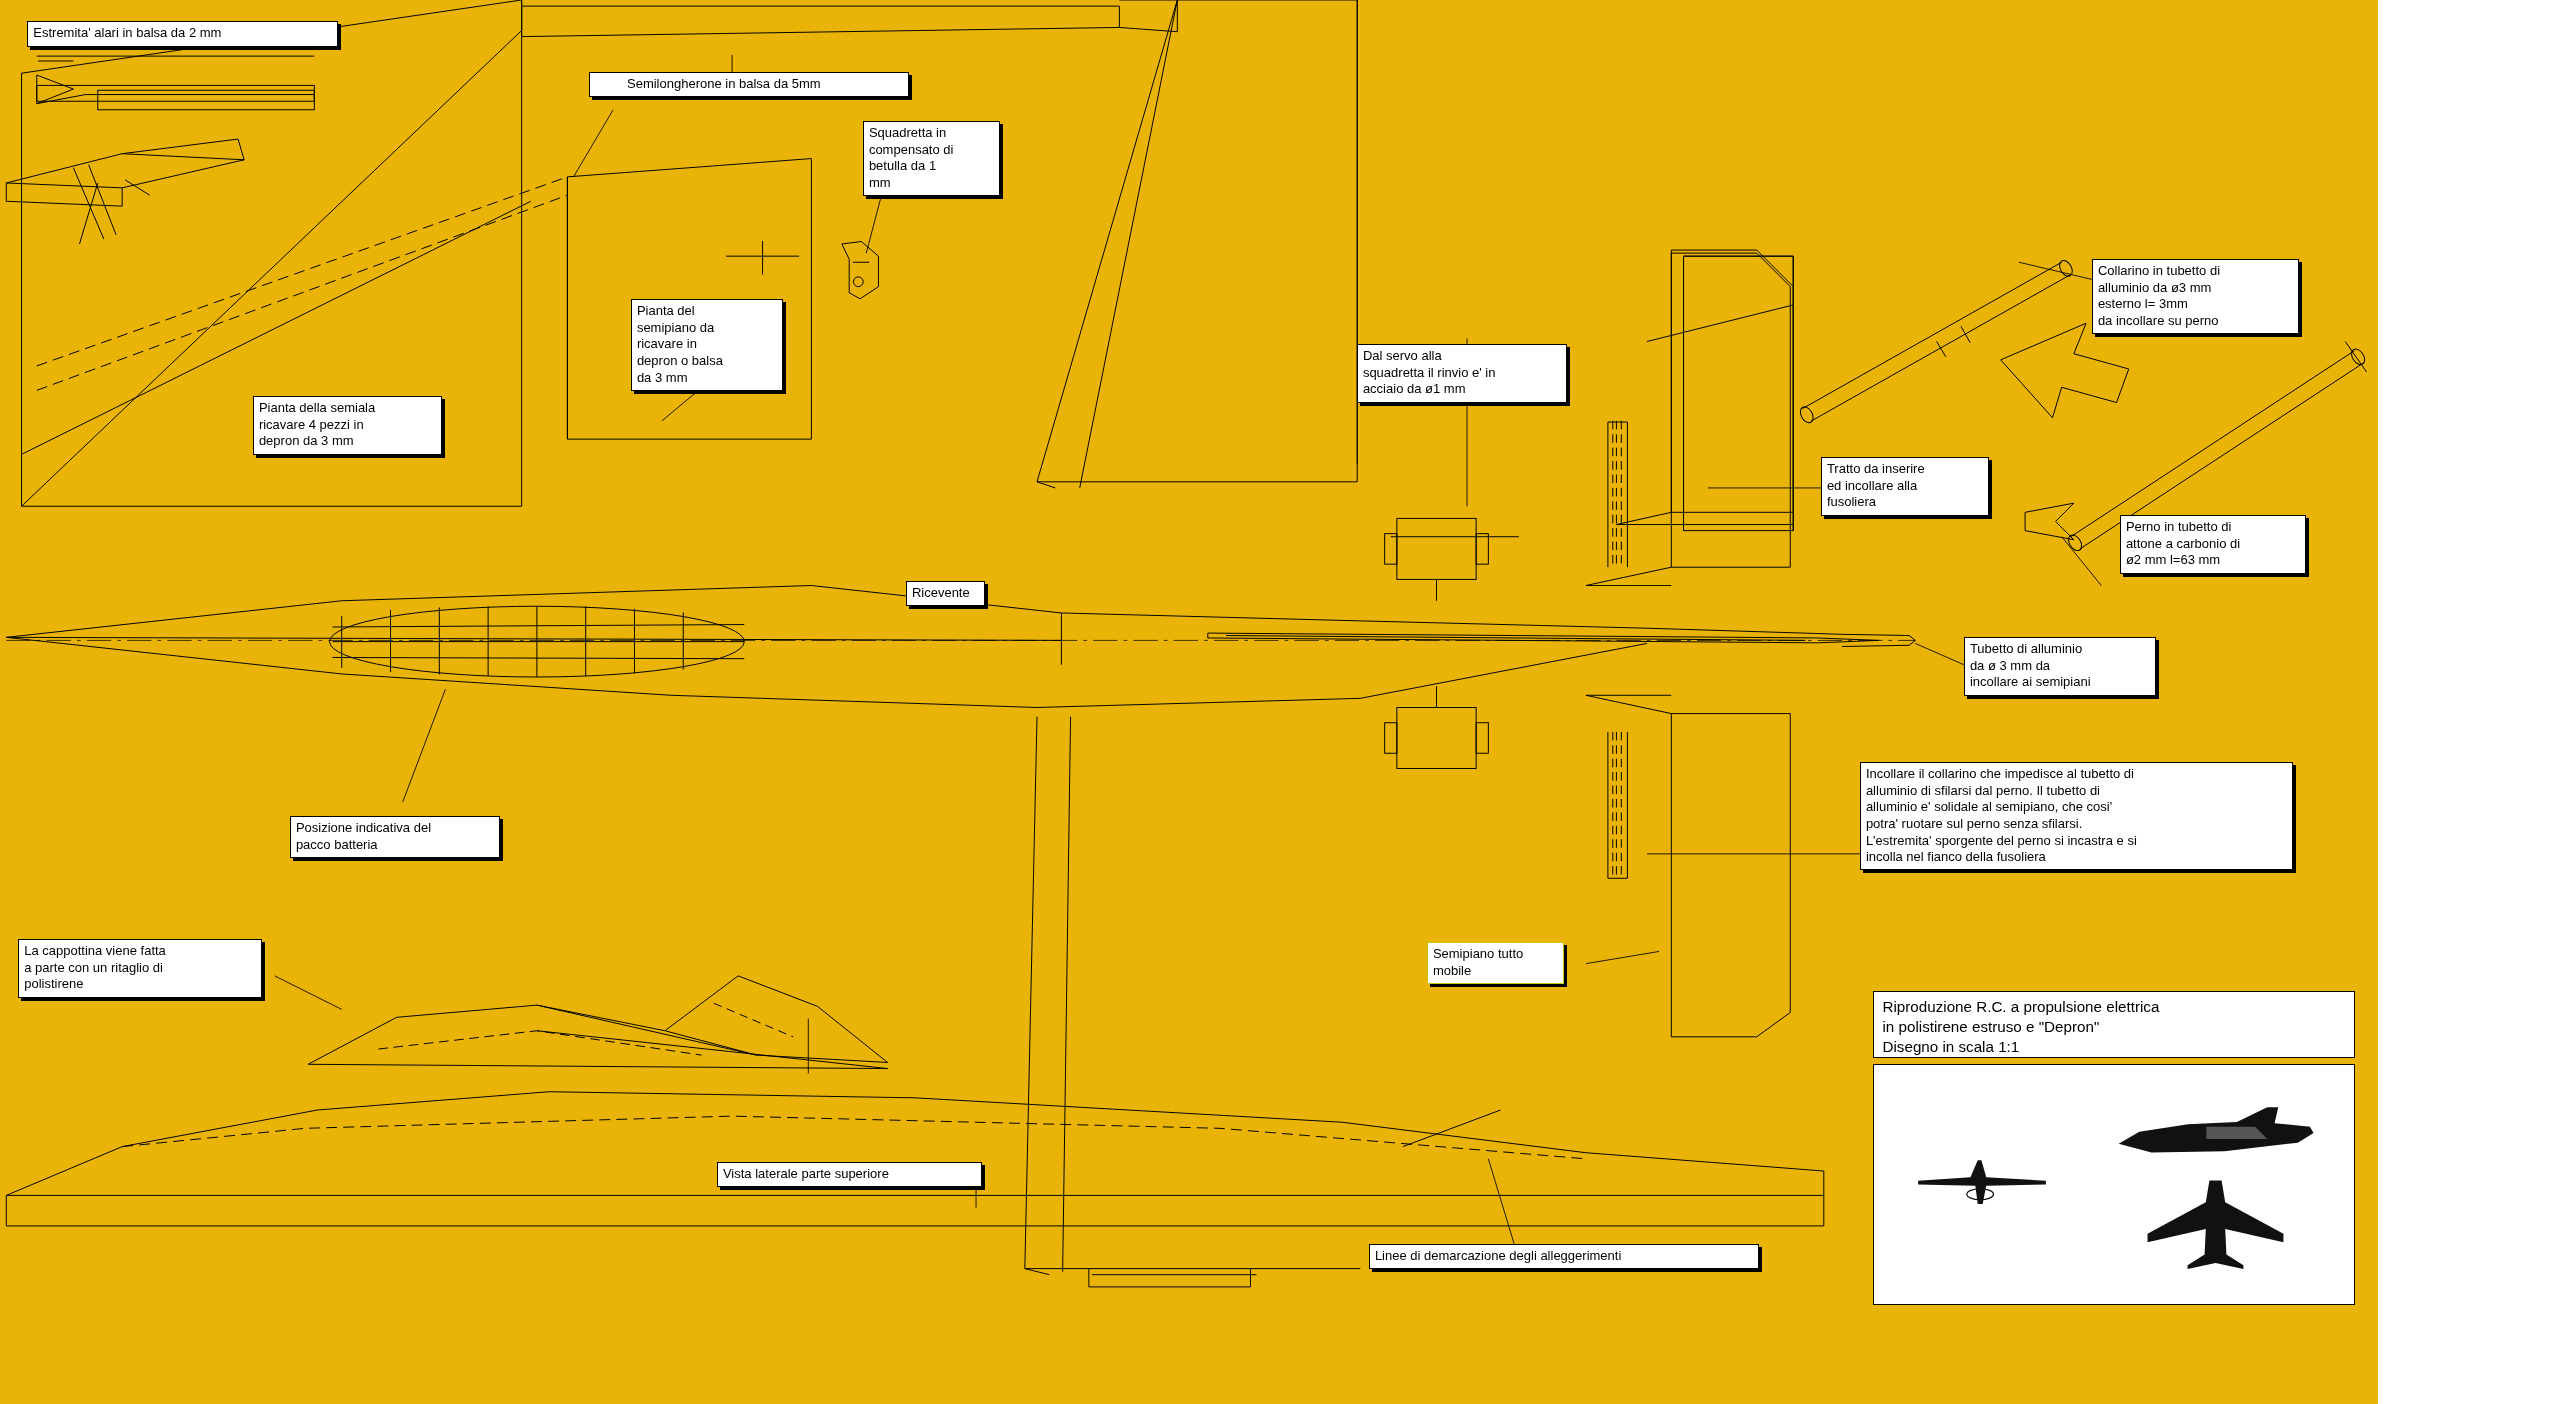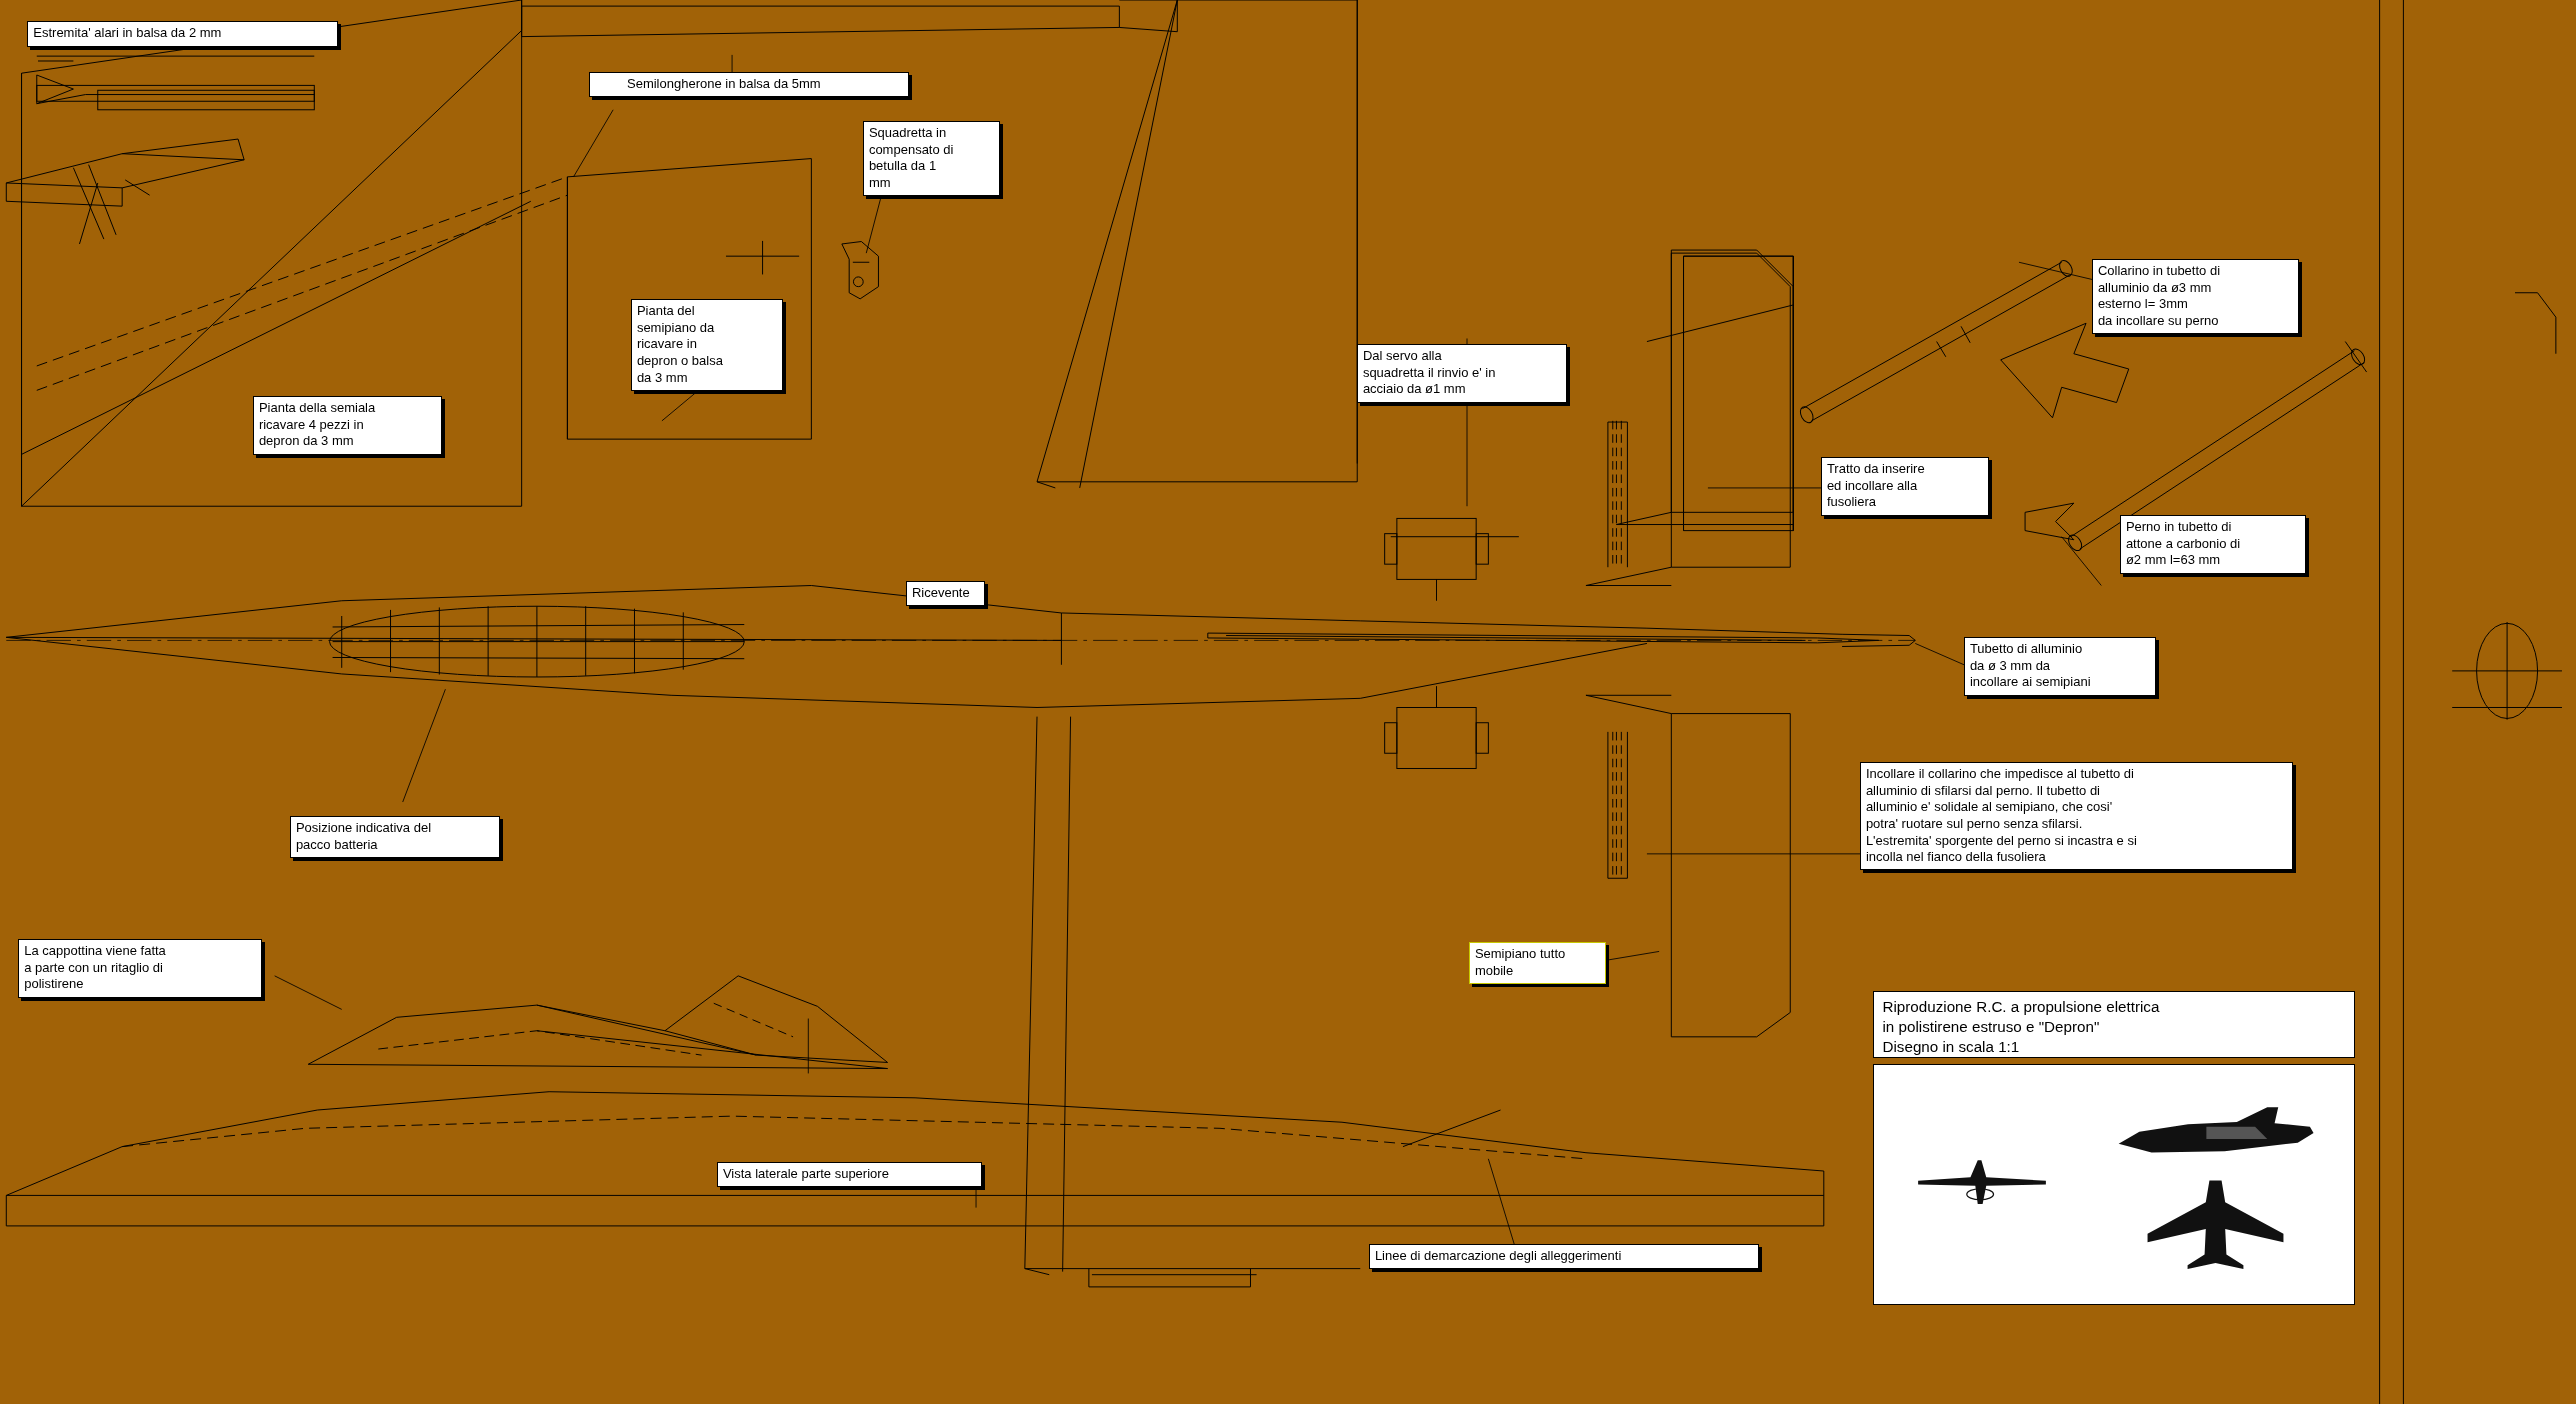--- a/index.html
+++ b/index.html
@@ -5,23 +5,23 @@
   html, body {
     margin: 0;
     padding: 0;
     background: #ffffff;
   }
   body {
     font-family: "Liberation Sans", sans-serif;
   }
   #sheet {
     position: relative;
-    width: 2576px;
+    width: 2378px;
     height: 1404px;
-    background: #a16207;
+    background: #eab308;
     overflow: hidden;
   }
   #vector-layer {
     position: absolute;
     left: 0; top: 0;
     width: 2576px;
     height: 1404px;
   }
   
   .note {
@@ -337,21 +337,21 @@
 incolla nel fianco della fusoliera</div>
 
   <div class="note" style="left:290px; top:784px; width:210px;margin-top:32px;">Posizione indicativa del
 pacco batteria</div>
 
 
   <div class="note" style="left:18.3px; top:939px; width:244px;">La cappottina viene fatta
 a parte con un ritaglio di
 polistirene</div>
 
-  <div class="note yellow" style="left:1427px; top:942px; width:137px;margin-left:42px;">Semipiano tutto
+  <div class="note yellow" style="left:1427px; top:942px; width:137px;">Semipiano tutto
 mobile</div>
 
   <div class="note" style="left:717px; top:1162px; width:265px;">Vista laterale parte superiore</div>
 
   <div class="note" style="left:1369px; top:1244px; width:390px;">Linee di demarcazione degli alleggerimenti</div>
 
 
   <div class="tb-box" style="left:1873px; top:991px; width:482px; height:67px;">
     <div class="tb-desc">Riproduzione R.C. a propulsione elettrica
 in polistirene estruso e "Depron"

